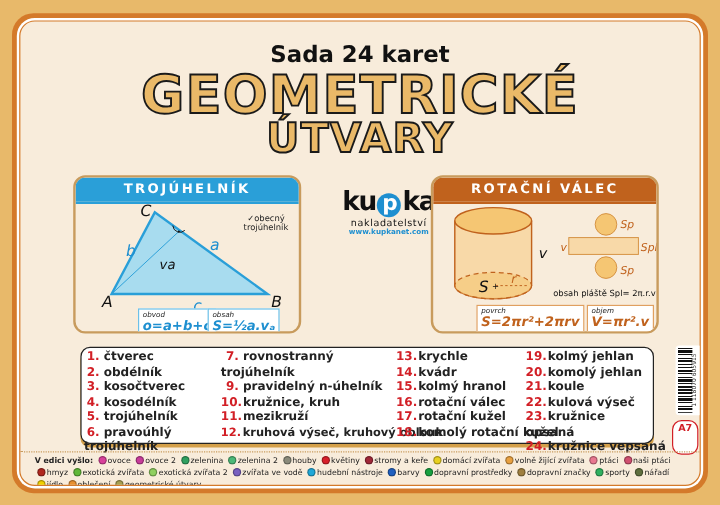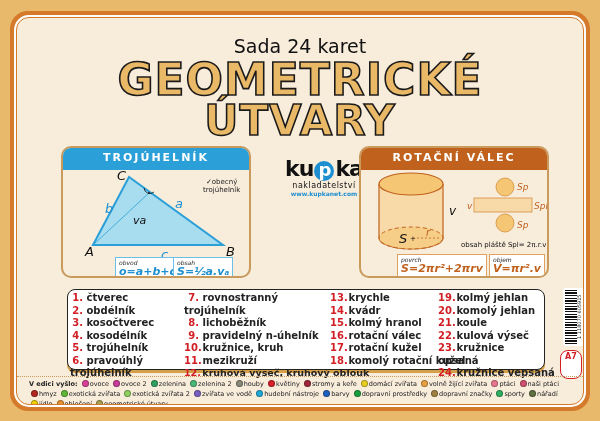--- a/index.html
+++ b/index.html
@@ -13,29 +13,29 @@
   .card-mid {
     width: 100%; height: 100%; border-radius: 15px; background: #fff; padding: 2px;
   }
   .card {
     position: relative; width: 100%; height: 100%; border-radius: 13px;
     background: #f8ecdb; border: 1.5px solid #d47a2a; overflow: hidden;
   }
 
   .subtitle {
     position: absolute; left: 0; right: 0; top: 17px; text-align: center;
-    font-family: "DejaVu Sans", sans-serif; font-weight: normal; font-size: 19px; color: #111;
+    font-family: "DejaVu Sans", sans-serif; font-weight: bold; font-size: 19px; color: #111;
   }
   .title {
     position: absolute; left: 0; right: 0; text-align: center;
     font-family: "DejaVu Sans", sans-serif; font-weight: bold; color: #eab968;
     -webkit-text-stroke: 1.6px #1a1a1a; letter-spacing: 1px;
   }
   .title.l1 { top: 36px; font-size: 44px; }
-  .title.l2 { top: 78px; font-size: 42px; }
+  .title.l2 { top: 78px; font-size: 34px; }
 
   
   .panel {
     position: absolute; top: 128px; width: 190px; height: 132px;
     border-radius: 10px; border: 2px solid #c89b5d; background: #f8ecdb; overflow: hidden;
   }
   .panel.left { left: 44px; }
   .panel.right { left: 342px; }
   .panel-head {
     height: 20px; color: #fff; font-weight: bold; font-size: 11px;
@@ -199,21 +199,20 @@
         <div class="list-col c1">
           <div><span class="num">1.</span> <span>čtverec</span></div>
           <div><span class="num">2.</span> <span>obdélník</span></div>
           <div><span class="num">3.</span> <span>kosočtverec</span></div>
           <div><span class="num">4.</span> <span>kosodélník</span></div>
           <div><span class="num">5.</span> <span>trojúhelník</span></div>
           <div><span class="num">6.</span> <span>pravoúhlý trojúhelník</span></div>
         </div>
         <div class="list-col c2">
           <div><span class="num">7.</span> <span>rovnostranný trojúhelník</span></div>
-          <div><span class="num">8.</span> <span>lichoběžník</span></div>
           <div><span class="num">9.</span> <span>pravidelný n-úhelník</span></div>
           <div><span class="num">10.</span> <span>kružnice, kruh</span></div>
           <div><span class="num">11.</span> <span>mezikruží</span></div>
           <div style="white-space:nowrap;font-size:9.5px;"><span class="num">12.</span> <span>kruhová výseč, kruhový oblouk</span></div>
         </div>
         <div class="list-col c3">
           <div><span class="num">13.</span> <span>krychle</span></div>
           <div><span class="num">14.</span> <span>kvádr</span></div>
           <div><span class="num">15.</span> <span>kolmý hranol</span></div>
           <div><span class="num">16.</span> <span>rotační válec</span></div>

